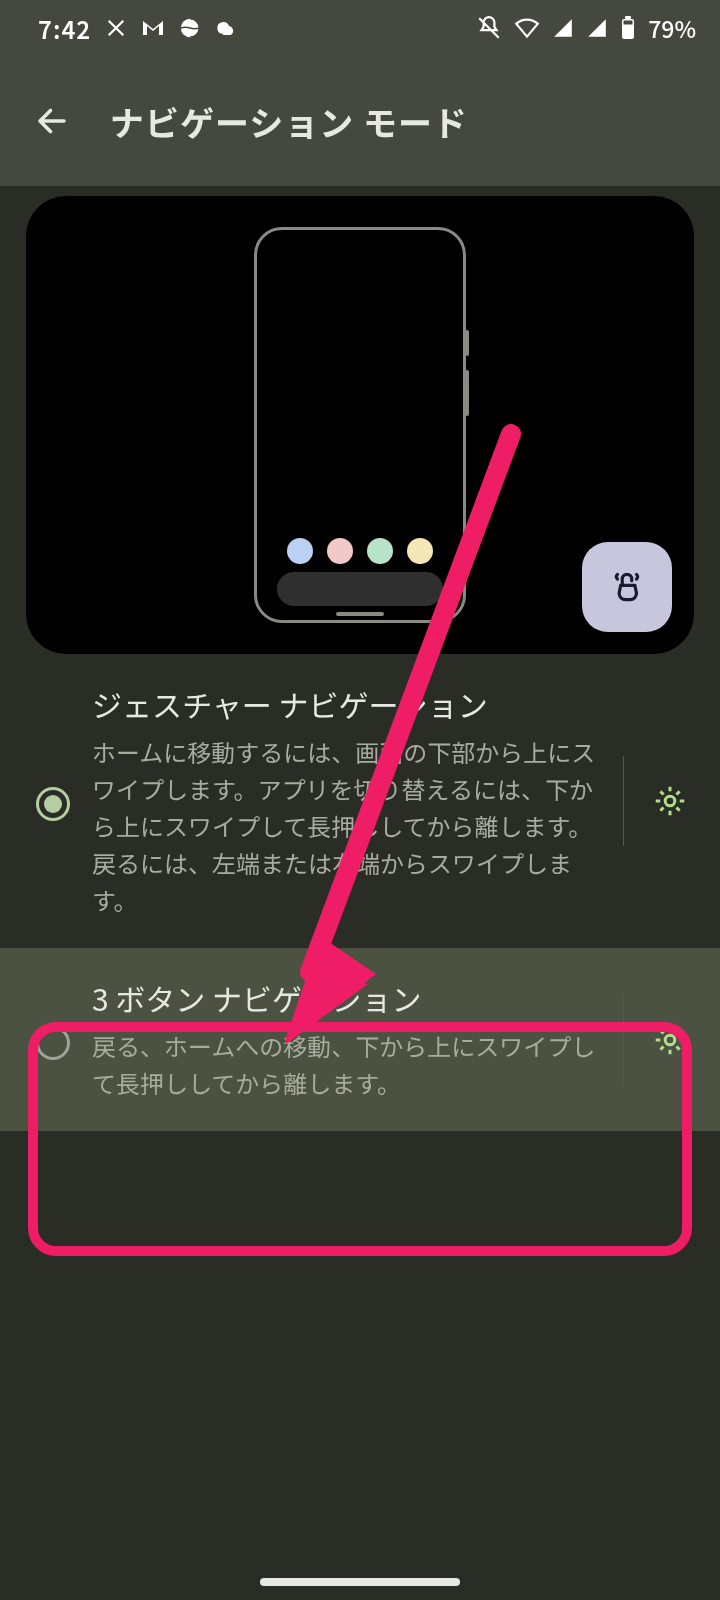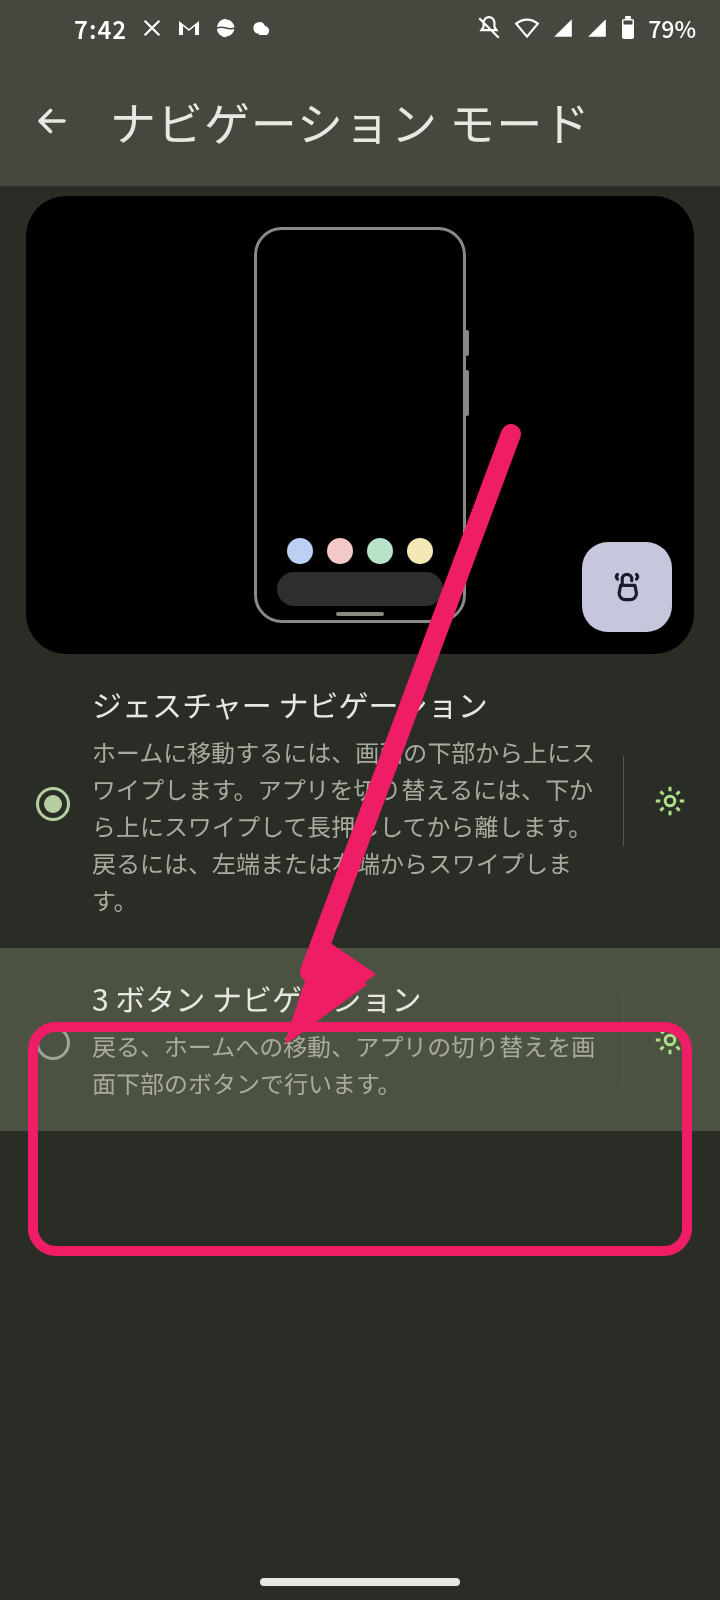--- a/index.html
+++ b/index.html
@@ -18,40 +18,40 @@
     height: 56px;
     background: #45483e;
     display: flex;
     align-items: center;
     justify-content: space-between;
     padding: 0 24px 0 38px;
     font-size: 24px;
     font-weight: 500;
     color: #fff;
   }
-  .status-left { display: flex; align-items: center; gap: 14px; margin-left: 36px; }
+  .status-left { display: flex; align-items: center; gap: 14px; }
   .status-right { display: flex; align-items: center; gap: 12px; }
   .clock { font-weight: 600; letter-spacing: 1px; }
   .sicon { display:inline-flex; align-items:center; justify-content:center; }
 
   
   .app-bar {
     height: 130px;
     background: #45483e;
     display: flex;
     align-items: center;
     padding: 0 24px;
     gap: 30px;
   }
   .back-btn {
     width: 56px; height: 56px;
     display:flex; align-items:center; justify-content:center;
     color:#e7e8e2;
   }
-  .app-title { font-size: 46px; font-weight: 400; color: #e7e8e2; letter-spacing: 1px;}
+  .app-title { font-size: 34px; font-weight: 700; color: #e7e8e2; letter-spacing: 1px;}
 
   
   .preview-card {
     margin: 10px 26px 0 26px;
     background: #000;
     border-radius: 40px;
     height: 458px;
     position: relative;
     display:flex;
     align-items:center;
@@ -280,21 +280,21 @@
 </div>
 
 <div class="option-hl-wrap">
   <div class="hl-bg"></div>
   <div class="option">
     <div class="radio">
       <div class="radio-outer unsel"></div>
     </div>
     <div class="opt-body">
       <div class="opt-title">3 ボタン ナビゲーション</div>
-      <div class="opt-desc">戻る、ホームへの移動、アプリの切り替えを画面下部のボタンで行います。</div>
+      <div class="opt-desc">戻る、ホームへの移動、下から上にスワイプして長押ししてから離します。</div>
     </div>
     <div class="divider-v"></div>
     <div class="gear-btn">
       <svg width="36" height="36" viewBox="0 0 24 24" fill="none" stroke="#aee08a" stroke-width="2">
           <circle cx="12" cy="12" r="3.2"></circle>
           <path d="M12 2.5v3M12 18.5v3M21.5 12h-3M5.5 12h-3M18.4 5.6l-2.1 2.1M7.7 16.3l-2.1 2.1M18.4 18.4l-2.1-2.1M7.7 7.7L5.6 5.6"></path>
         </svg>
     </div>
   </div>
 </div>

